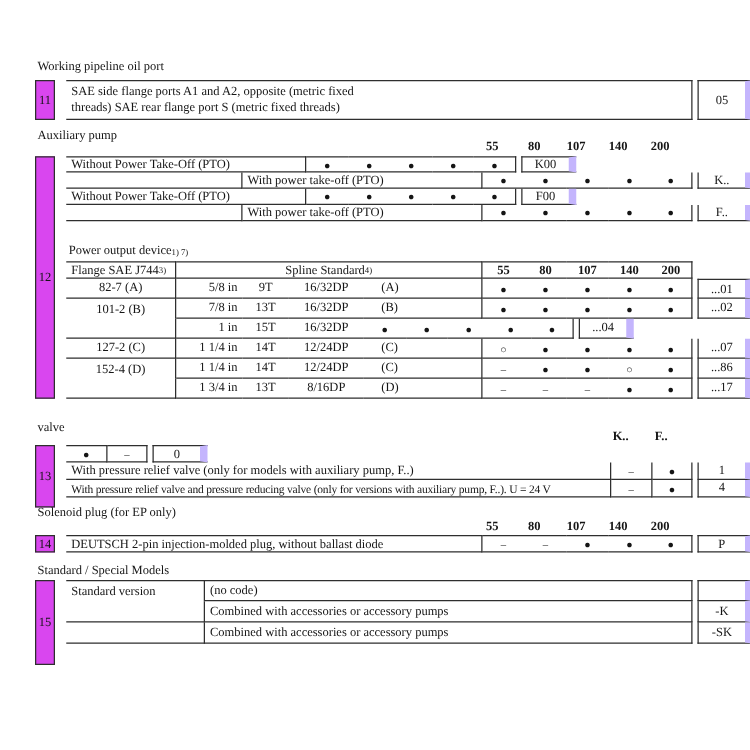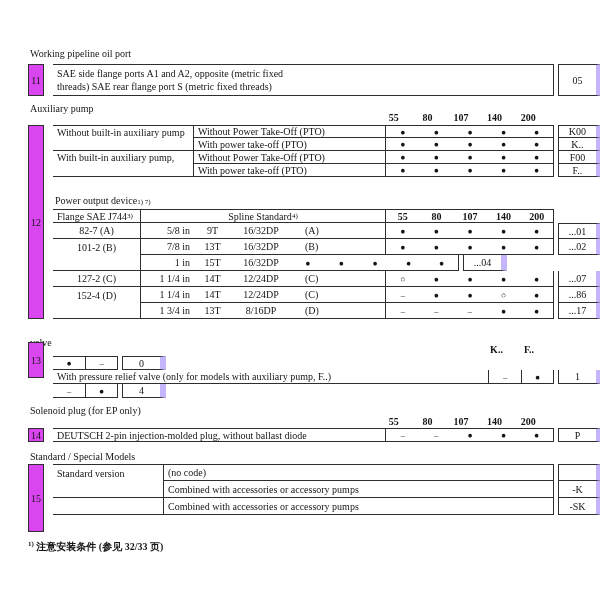--- a/index.html
+++ b/index.html
@@ -54,41 +54,39 @@
     <span>80</span>
     <span>107</span>
     <span>140</span>
     <span>200</span>
   </div>
 
   <div class="numbox" style="top:125px;height:194px">12</div>
   <div class="content" style="top:125px">
 
     <div class="r" style="height:13px">
-      <div class="c bt nb br" style="width:141px">Without built-in auxiliary pump</div>
       <div class="c bt br" style="width:192px">Without Power Take-Off (PTO)</div>
       <div class="c bt d">●</div>
       <div class="c bt d">●</div>
       <div class="c bt d">●</div>
       <div class="c bt d">●</div>
       <div class="c bt d br">●</div>
       <div class="c code bt">K00</div>
     </div>
     <div class="r" style="height:13px">
       <div class="c br" style="width:141px"></div>
       <div class="c br" style="width:192px">With power take-off (PTO)</div>
       <div class="c d">●</div>
       <div class="c d">●</div>
       <div class="c d">●</div>
       <div class="c d">●</div>
       <div class="c d br">●</div>
       <div class="c code">K..</div>
     </div>
     <div class="r" style="height:13px">
-      <div class="c nb br" style="width:141px">With built-in auxiliary pump,</div>
       <div class="c br" style="width:192px">Without Power Take-Off (PTO)</div>
       <div class="c d">●</div>
       <div class="c d">●</div>
       <div class="c d">●</div>
       <div class="c d">●</div>
       <div class="c d br">●</div>
       <div class="c code">F00</div>
     </div>
     <div class="r" style="height:13px">
       <div class="c br" style="width:141px"></div>
@@ -199,34 +197,35 @@
       <div class="c d br">●</div>
       <div class="c code">...17</div>
     </div>
   </div>
 
   <div class="seclabel" style="top:337px">valve</div>
   <div class="sizes" style="left:480px;top:344px">
     <span style="width:33px">K..</span>
     <span style="width:32px">F..</span>
   </div>
-  <div class="numbox" style="top:342px;height:36px">13</div>
+  <div class="numbox" style="top:356px;height:50px">13</div>
   <div class="content" style="top:356px">
     <div class="r" style="height:14px">
       <div class="c bt d br" style="width:33px">●</div>
       <div class="c bt d br" style="width:32px">–</div>
       <div class="c code bt">0</div>
     </div>
     <div class="r" style="height:14px">
       <div class="c br" style="width:436px">With pressure relief valve (only for models with auxiliary pump, F..)</div>
       <div class="c d br" style="width:33px">–</div>
       <div class="c d br" style="width:32px">●</div>
       <div class="c code">1</div>
     </div>
     <div class="r" style="height:14px">
+      <div class="c br tight" style="width:436px">With pressure relief valve and pressure reducing valve (only for versions with auxiliary pump, F..). U = 24 V</div>
       <div class="c d br" style="width:33px">–</div>
       <div class="c d br" style="width:32px">●</div>
       <div class="c code">4</div>
     </div>
   </div>
 
   <div class="seclabel" style="top:405px">Solenoid plug (for EP only)</div>
   <div class="sizes" style="left:377px;top:416px">
     <span>55</span>
     <span>80</span>
@@ -260,17 +259,14 @@
       <div class="c br" style="width:390px">Combined with accessories or accessory pumps</div>
       <div class="c code">-K</div>
     </div>
     <div class="r" style="height:17px">
       <div class="c br" style="width:111px"></div>
       <div class="c br" style="width:390px">Combined with accessories or accessory pumps</div>
       <div class="c code">-SK</div>
     </div>
   </div>
 
-  <div class="fn" style="top:540px;left:28px">
-    <sup>1)</sup><span> 注意安装条件 (参见 32/33 页)</span>
-  </div>
 
 </div>
 
 </body></html>

